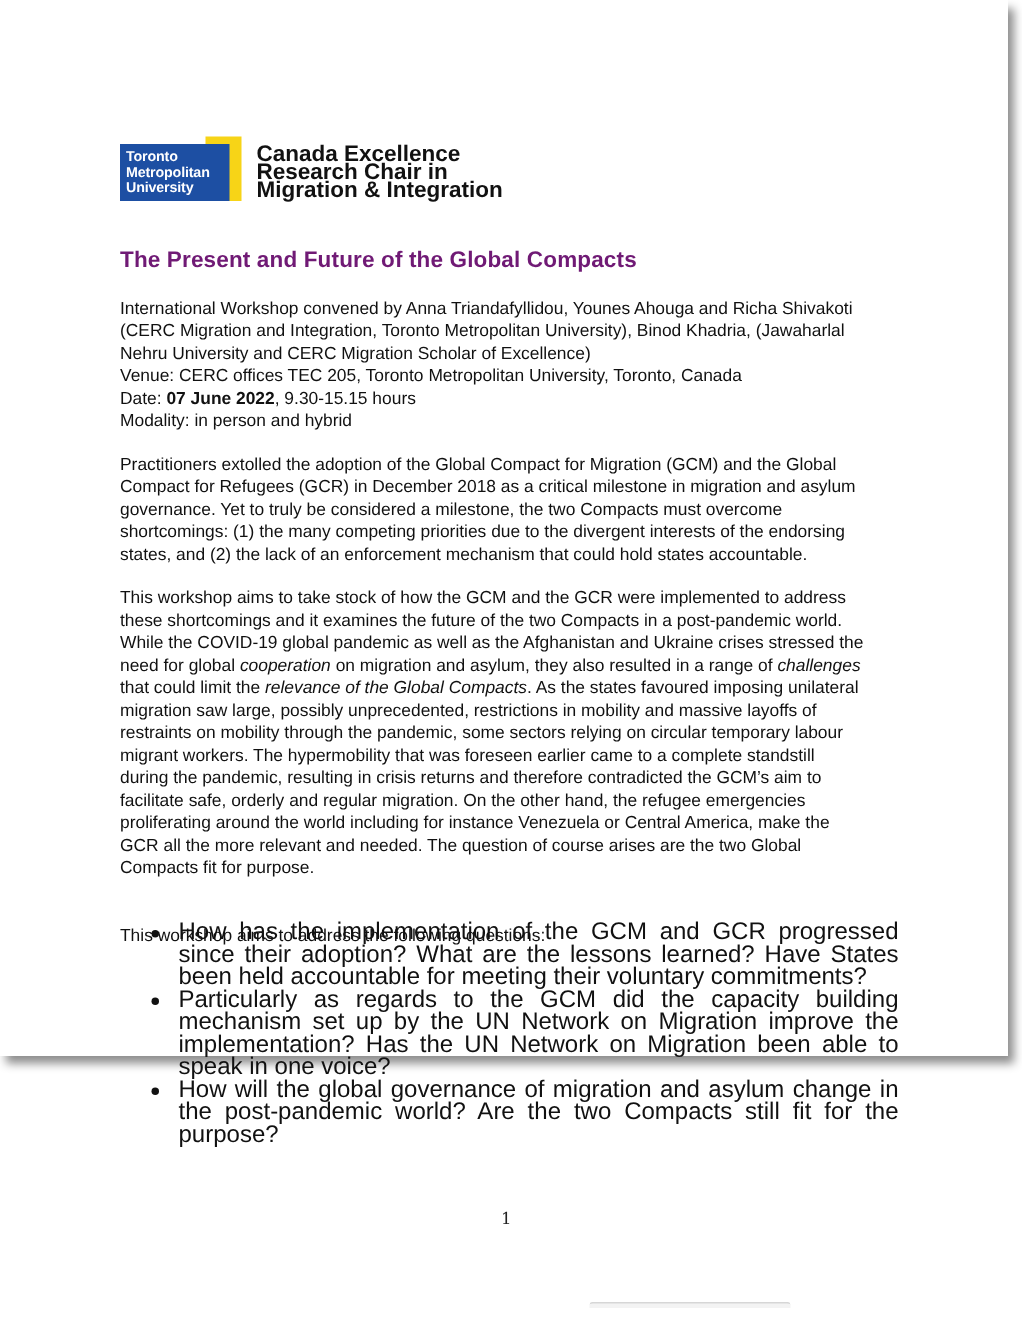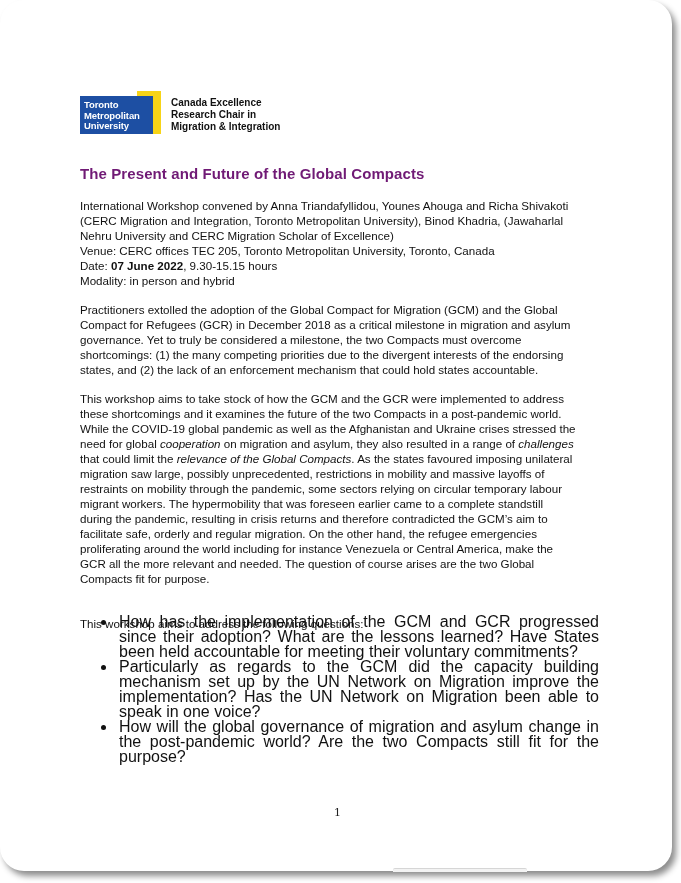--- a/index.html
+++ b/index.html
@@ -13,24 +13,23 @@
       position: relative;
       overflow: hidden;
       font-family: "Liberation Sans", sans-serif;
       color: #111111;
     }
     .page {
       position: absolute;
       left: 0;
       top: 0;
       width: 672px;
-      height: 871px;
+      height: 704px;
       background: #ffffff;
       box-shadow: 4px 5px 6px rgba(0,0,0,0.45);
-      border-radius: 24px;
     }
     .logo {
       position: absolute;
       left: 80px;
       top: 91px;
       width: 240px;
       height: 46px;
     }
     .logo-yellow {
       position: absolute;
@@ -54,21 +53,21 @@
       padding: 4px 0 0 4px;
       box-sizing: border-box;
       letter-spacing: -0.1px;
     }
     .logo-blue div { white-space: nowrap; }
     .logo-text {
       position: absolute;
       left: 91px;
       top: 6px;
       font-weight: bold;
-      font-size: 10px;
+      font-size: 15px;
       line-height: 12px;
       color: #111111;
       white-space: nowrap;
     }
     .title {
       position: absolute;
       left: 80px;
       top: 165px;
       font-size: 15px;
       font-weight: bold;

